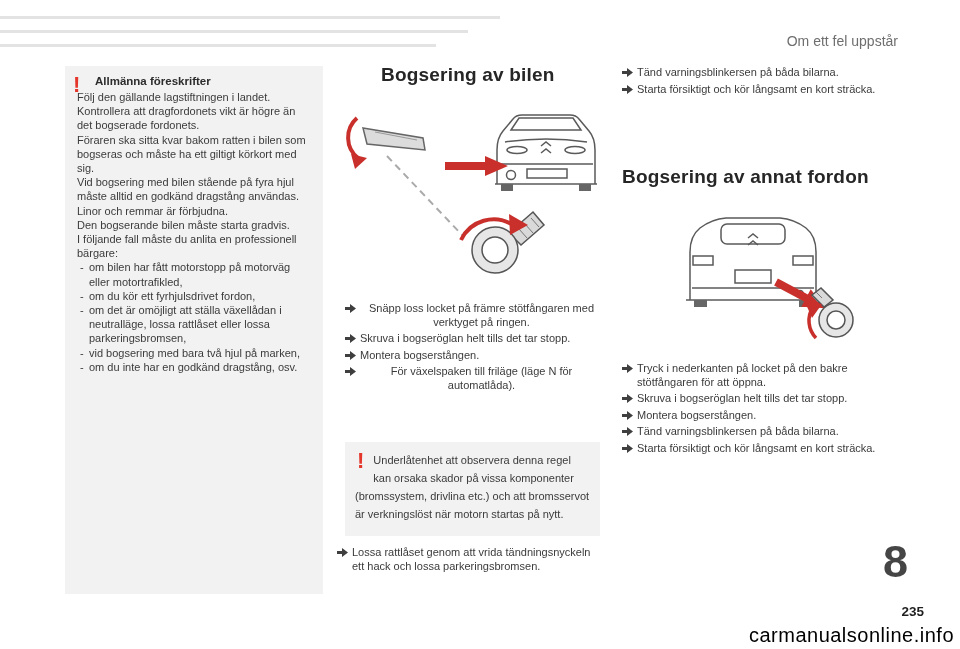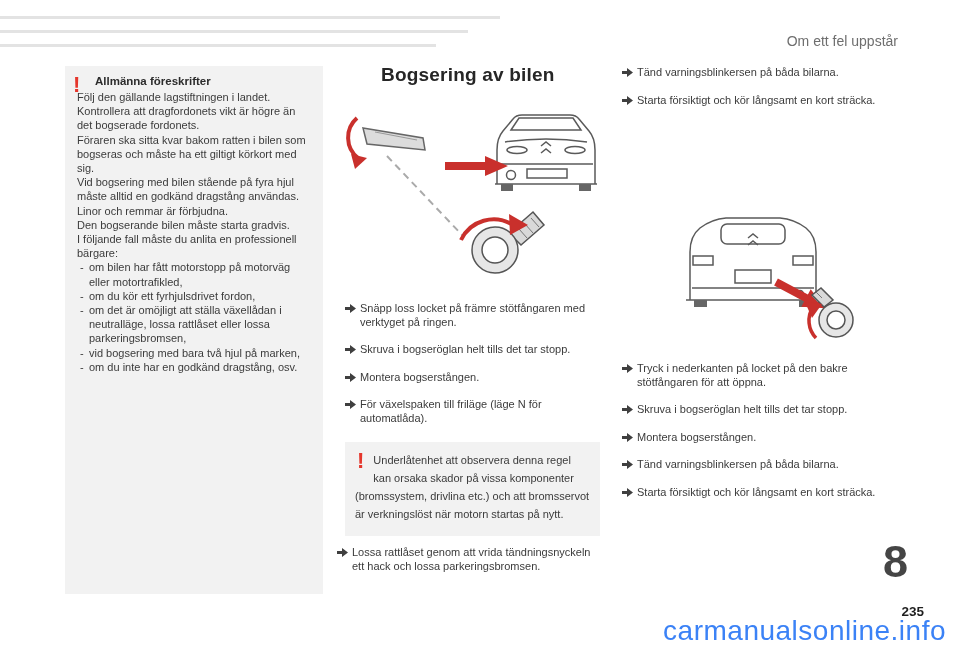--- a/index.html
+++ b/index.html
@@ -15,33 +15,33 @@
   .warnbox { position:absolute; left:65px; top:66px; width:258px; height:528px; padding:9px 12px; }
   .warn-icon { position:absolute; left:8px; top:8px; color:#e5362c; font-weight:bold; font-size:22px; line-height:22px; }
   .warnbox-title { font-weight:bold; font-size:11.5px; color:#2c2c2c; margin-left:18px; margin-bottom:3px; }
   .bodytext { font-size:11px; line-height:14.2px; color:#3b3b3b; }
   .dash-row { display:flex; }
   .dash-row .dash { flex:0 0 12px; padding-left:3px; }
 
   .section-title { position:absolute; font-size:19px; font-weight:bold; color:#262626; letter-spacing:0.2px; }
   .illo { position:absolute; }
 
-  .steps { position:absolute; display:flex; flex-direction:column; gap:14px; }
+  .steps { position:absolute; display:flex; flex-direction:column; gap:3px; }
   .step { display:flex; font-size:11px; line-height:13.6px; color:#3b3b3b; }
   .step .arrow-cell { flex:0 0 15px; padding-top:2px; }
   .arrow-svg { display:block; fill:#3f3f3f; }
 
   .cautionbox { position:absolute; left:345px; top:442px; width:255px; height:94px; padding:8px 10px; }
   .caution-icon { float:left; color:#e5362c; font-weight:bold; font-size:22px; line-height:20px; margin:1px 9px 2px 2px; }
 
   .final-step { position:absolute; left:337px; top:546px; width:258px; }
 
   .chapter-num { position:absolute; right:52px; top:536px; font-size:45px; font-weight:bold; color:#454545; }
   .page-num { position:absolute; right:36px; top:604px; font-size:13.5px; font-weight:bold; color:#1f1f1f; }
-  .watermark { position:absolute; right:14px; bottom:2px; font-size:28px; color:#3b82f6; letter-spacing:0.5px; }
+  .watermark { position:absolute; right:6px; bottom:2px; font-size:20px; color:#000000; letter-spacing:0.5px; }
 </style>
 </head>
 <body>
 
 <div class="page">
 
   <div class="deco-line" style="top:16px;width:500px;"></div>
   <div class="deco-line" style="top:30px;width:468px;"></div>
   <div class="deco-line" style="top:44px;width:436px;"></div>
 
@@ -111,21 +111,21 @@
       <polygon points="164,135 188,114 199,127 176,147" fill="#d9d9d9" stroke="#555" stroke-width="1.5"></polygon>
       <path d="M186,120 l8,9 M180,126 l8,9 M174,131 l8,9" stroke="#777" stroke-width="1"></path>
       <circle cx="150" cy="152" r="23" fill="#e6e6e6" stroke="#555" stroke-width="1.5"></circle>
       <circle cx="150" cy="152" r="13" fill="#ffffff" stroke="#555" stroke-width="1.5"></circle>
 
       <path d="M116,142 A 36 36 0 0 1 168,127" fill="none" stroke="#c9302c" stroke-width="4"></path>
       <polygon points="164,116 183,127 165,137" fill="#c9302c"></polygon>
     </svg>
   </div>
 
-  <div class="steps" style="left:345px;top:302px;width:258px;">
+  <div class="steps" style="left:345px;top:302px;width:258px;text-align:center;">
     <div class="step">
       <span class="arrow-cell">
           <svg class="arrow-svg" width="11" height="9" viewBox="0 0 11 9">
             <polygon points="0,3 5,3 5,0 11,4.5 5,9 5,6 0,6"></polygon>
           </svg>
         </span>
       <span>Snäpp loss locket på främre stötfångaren med verktyget på ringen.</span>
     </div>
     <div class="step">
       <span class="arrow-cell">
@@ -181,20 +181,21 @@
     <div class="step">
       <span class="arrow-cell">
           <svg class="arrow-svg" width="11" height="9" viewBox="0 0 11 9">
             <polygon points="0,3 5,3 5,0 11,4.5 5,9 5,6 0,6"></polygon>
           </svg>
         </span>
       <span>Starta försiktigt och kör långsamt en kort sträcka.</span>
     </div>
   </div>
 
+  <div class="section-title" style="left:622px;top:166px;">Bogsering av annat fordon</div>
 
   <div class="illo" style="left:628px;top:204px;">
     <svg width="250" height="148" viewBox="0 0 250 148">
 
       <g stroke="#5a5a5a" stroke-width="1.5" fill="none">
         <path d="M62,96 L62,48 Q62,32 72,24 Q84,15 98,14 L152,14 Q166,15 178,24 Q188,32 188,48 L188,96"></path>
         <rect x="93" y="20" width="64" height="20" rx="6"></rect>
         <rect x="65" y="52" width="20" height="9"></rect>
         <rect x="165" y="52" width="20" height="9"></rect>
         <path d="M120,34 l5,-4 l5,4 M120,41 l5,-4 l5,4"></path>

